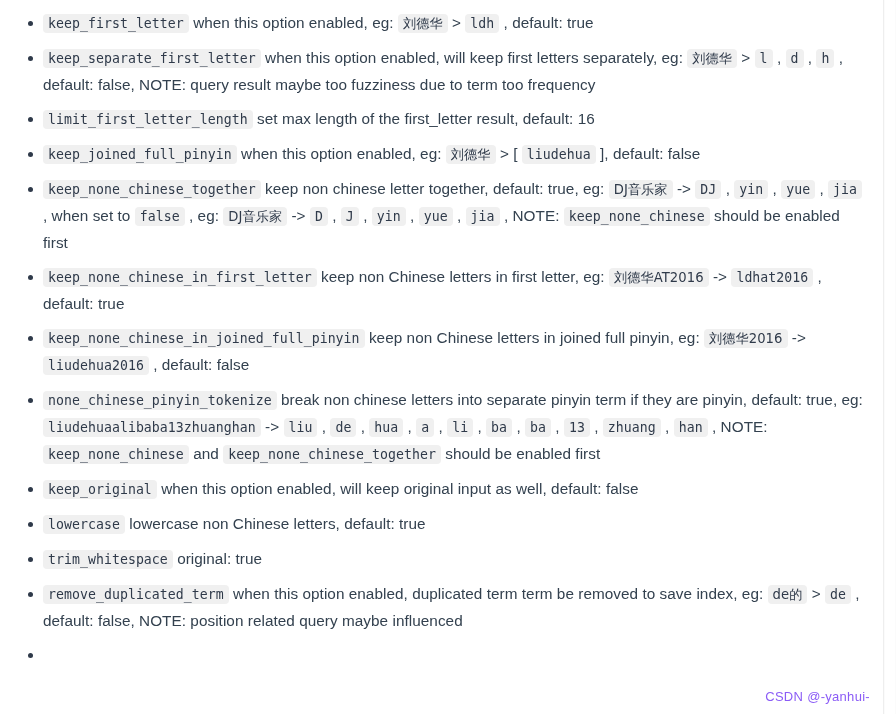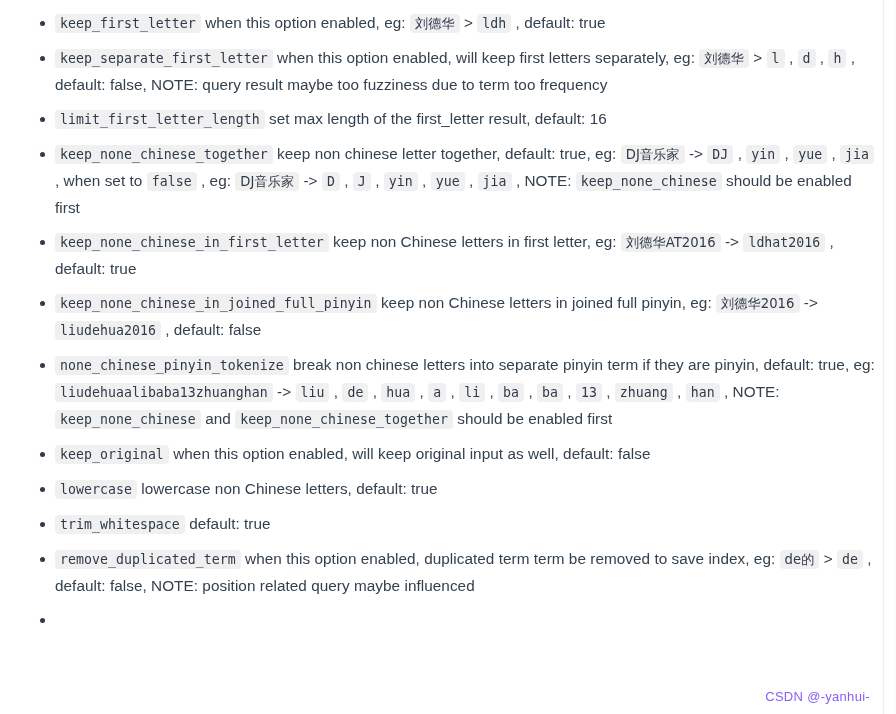--- a/index.html
+++ b/index.html
@@ -10,21 +10,21 @@
   body {
     width: 896px;
     height: 714px;
     font-family: "Liberation Sans", sans-serif;
     color: #2f3a4a;
     position: relative;
     overflow: hidden;
   }
   #doc {
     position: absolute;
-    left: 12px; top: 0;
+    left: 0; top: 0;
     width: 884px;
     height: 714px;
     background: #ffffff;
     box-sizing: border-box;
     padding: 10px 18px 0 18px;
   }
   
   .scroll-gutter {
     position: absolute;
     top: 0; right: 0;
@@ -88,27 +88,28 @@
   }
 </style>
 </head>
 <body>
 
 <div id="doc">
   <ul class="opts">
       <li><code>keep_first_letter</code> <span class="txt">when this option enabled, eg:</span> <code class="cjk">刘德华</code> <span class="txt">&gt;</span> <code>ldh</code> <span class="txt">, default: true</span> </li>
       <li><code>keep_separate_first_letter</code> <span class="txt">when this option enabled, will keep first letters separately, eg:</span> <code class="cjk">刘德华</code> <span class="txt">&gt;</span> <code>l</code> <span class="txt">,</span> <code>d</code> <span class="txt">,</span> <code>h</code> <span class="txt">, default: false, NOTE: query result maybe too fuzziness due to term too frequency</span> </li>
       <li><code>limit_first_letter_length</code> <span class="txt">set max length of the first_letter result, default: 16</span> </li>
+      <li><code>keep_joined_full_pinyin</code> <span class="txt">when this option enabled, eg:</span> <code class="cjk">刘德华</code> <span class="txt">&gt; [</span> <code>liudehua</code> <span class="txt">], default: false</span> </li>
       <li><code>keep_none_chinese_together</code> <span class="txt">keep non chinese letter together, default: true, eg:</span> <code class="cjk">DJ音乐家</code> <span class="txt">-&gt;</span> <code>DJ</code> <span class="txt">,</span> <code>yin</code> <span class="txt">,</span> <code>yue</code> <span class="txt">,</span> <code>jia</code> <span class="txt">, when set to</span> <code>false</code> <span class="txt">, eg:</span> <code class="cjk">DJ音乐家</code> <span class="txt">-&gt;</span> <code>D</code> <span class="txt">,</span> <code>J</code> <span class="txt">,</span> <code>yin</code> <span class="txt">,</span> <code>yue</code> <span class="txt">,</span> <code>jia</code> <span class="txt">, NOTE:</span> <code>keep_none_chinese</code> <span class="txt">should be enabled first</span> </li>
       <li><code>keep_none_chinese_in_first_letter</code> <span class="txt">keep non Chinese letters in first letter, eg:</span> <code class="cjk">刘德华AT2016</code> <span class="txt">-&gt;</span> <code>ldhat2016</code> <span class="txt">, default: true</span> </li>
       <li><code>keep_none_chinese_in_joined_full_pinyin</code> <span class="txt">keep non Chinese letters in joined full pinyin, eg:</span> <code class="cjk">刘德华2016</code> <span class="txt">-&gt;</span> <code>liudehua2016</code> <span class="txt">, default: false</span> </li>
       <li><code>none_chinese_pinyin_tokenize</code> <span class="txt">break non chinese letters into separate pinyin term if they are pinyin, default: true, eg:</span> <code>liudehuaalibaba13zhuanghan</code> <span class="txt">-&gt;</span> <code>liu</code> <span class="txt">,</span> <code>de</code> <span class="txt">,</span> <code>hua</code> <span class="txt">,</span> <code>a</code> <span class="txt">,</span> <code>li</code> <span class="txt">,</span> <code>ba</code> <span class="txt">,</span> <code>ba</code> <span class="txt">,</span> <code>13</code> <span class="txt">,</span> <code>zhuang</code> <span class="txt">,</span> <code>han</code> <span class="txt">, NOTE:</span> <code>keep_none_chinese</code> <span class="txt">and</span> <code>keep_none_chinese_together</code> <span class="txt">should be enabled first</span> </li>
       <li><code>keep_original</code> <span class="txt">when this option enabled, will keep original input as well, default: false</span> </li>
       <li><code>lowercase</code> <span class="txt">lowercase non Chinese letters, default: true</span> </li>
-      <li><code>trim_whitespace</code> <span class="txt">default: true</span> </li>
+      <li><code>trim_whitespace</code> <span class="txt">original: true</span> </li>
       <li><code>remove_duplicated_term</code> <span class="txt">when this option enabled, duplicated term term be removed to save index, eg:</span> <code class="cjk">de的</code> <span class="txt">&gt;</span> <code>de</code> <span class="txt">, default: false, NOTE: position related query maybe influenced</span> </li>
       <li>  </li>
     </ul>
 </div>
 
 <div class="scroll-gutter">
   <div class="scroll-thumb"></div>
 </div>
 
 <div class="watermark">CSDN @-yanhui-</div>

